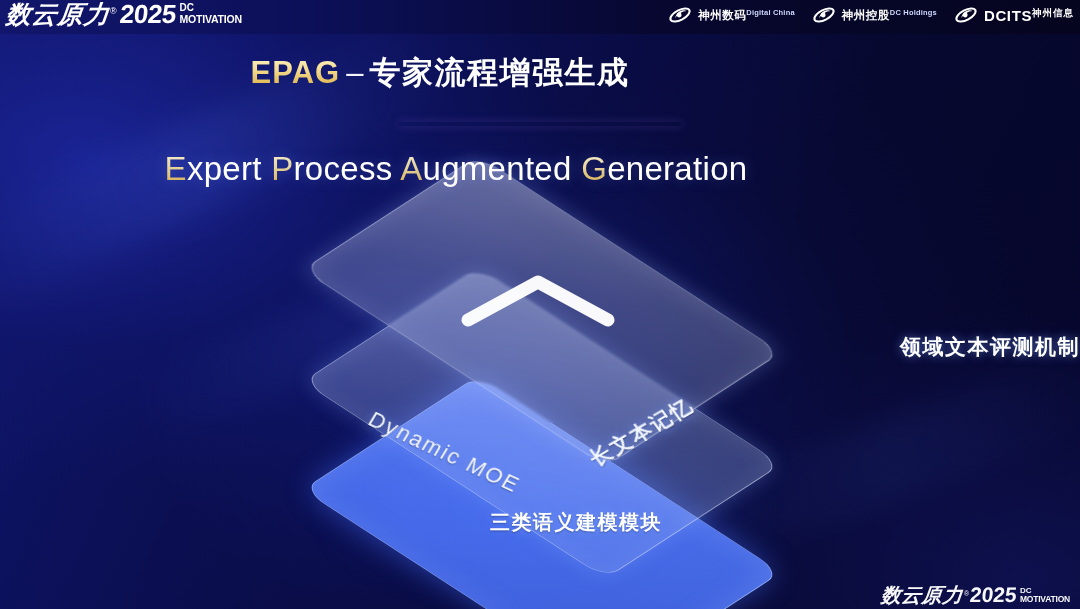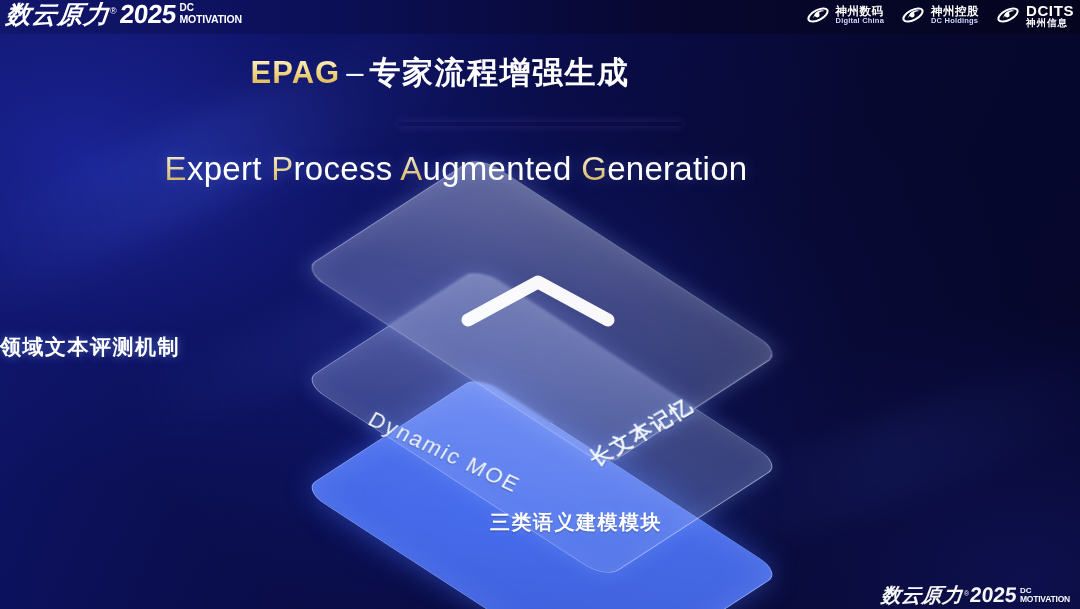--- a/index.html
+++ b/index.html
@@ -132,21 +132,20 @@
     display: flex;
     align-items: center;
     gap: 5px;
   }
   .partner-mark {
     width: 26px; height: 26px;
     flex: 0 0 26px;
   }
   .partner-text {
     display: flex;
-    flex-direction: column;
     line-height: 1.05;
   }
   .partner-cn {
     font-family: "DejaVu Sans", "Liberation Sans", sans-serif;
     font-size: 11.5px;
     font-weight: bold;
     color: #ffffff;
     letter-spacing: 0.5px;
     white-space: nowrap;
   }
@@ -304,21 +303,21 @@
     z-index: 6;
     color: #ffffff;
     white-space: nowrap;
     font-family: "DejaVu Sans", "Liberation Sans", sans-serif;
     font-weight: bold;
     text-shadow: 0 0 10px rgba(110,150,255,0.65), 0 1px 2px rgba(0,0,0,0.35);
   }
   .label-top {
     left: 0; top: 333px;
     width: 1080px;
-    text-align: left;
+    text-align: right;
     font-size: 21px;
     letter-spacing: 1.5px;
   }
   .label-bottom {
     left: 0; top: 509px;
     width: 1080px;
     text-align: center;
     font-size: 20px;
     letter-spacing: 1.5px;
     padding-left: 36px;

